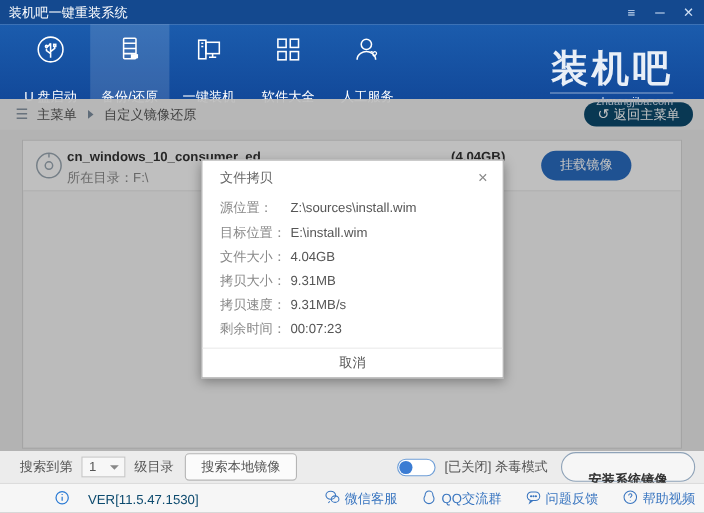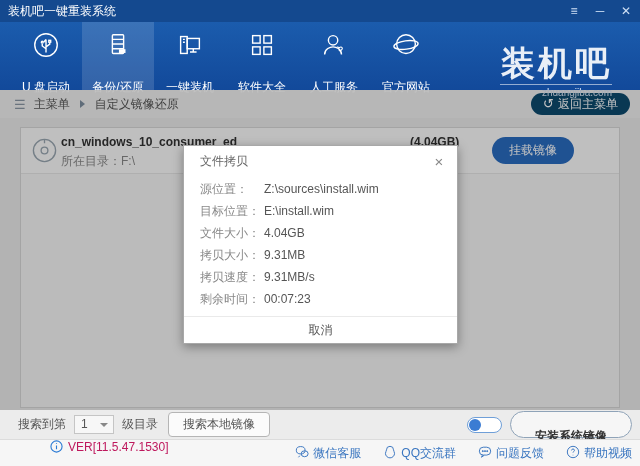--- a/index.html
+++ b/index.html
@@ -57,21 +57,21 @@
   .caret { position:absolute; right:5px; top:7px; width:0; height:0; border-top:4px solid #888; border-left:4px solid transparent; border-right:4px solid transparent; }
   .search-btn { height:25px; line-height:23px; padding:0 14px; background:#fbfbfb; border:1px solid #b5b5b5; border-radius:4px; margin-left:10px; cursor:pointer; }
   .ctl-right { position:absolute; right:8px; top:0; height:29px; display:flex; align-items:center; }
   .toggle { position:relative; width:35px; height:16px; border:1px solid #6f9fd8; border-radius:9px; background:#fff; margin-right:8px; cursor:pointer; }
   .knob { position:absolute; left:1px; top:1px; width:12px; height:12px; border-radius:50%; background:#3b7cd3; }
   .av-label { margin-right:12px; }
   .install-btn { height:27px; line-height:25px; padding:12px 24px; border:1px solid #8fa3b8; border-radius:14px; background:#f6f6f6; color:#333; font-weight:bold; cursor:pointer; }
 
   
   .footer { position:absolute; top:439px; left:0; width:640px; height:27px; background:#f6f6f6; border-top:1px solid #dcdcdc; font-size:12px; }
-  .ver { position:absolute; left:50px; top:0; height:27px; display:flex; color:#be185d; gap:5px; }
+  .ver { position:absolute; left:50px; top:0; height:27px; display:flex; align-items:center; color:#0c4a6e; gap:17px; }
   .flinks { position:absolute; right:8px; top:0; height:27px; display:flex; align-items:center; gap:22px; }
   .flink { display:flex; align-items:center; gap:4px; color:#3a76c0; cursor:pointer; }
 </style>
 </head>
 <body>
 
 <div class="window">
 
   <div class="titlebar">
     <span>装机吧一键重装系统</span>
@@ -119,27 +119,20 @@
             </svg></span>
         <span class="tab-label">软件大全</span>
       </div>
       <div class="tab">
         <span><svg viewBox="0 0 32 32" fill="none" stroke="#fff" stroke-width="1.5">
               <circle cx="15" cy="11" r="5"></circle>
               <path d="M6 26c0-6 6-8 9-8s9 2 9 8"></path>
               <path d="M21 21l1.6 1.6L24.2 21c.9-.9.9-2-.1-2.6-.8-.5-1.7-.1-2.5.6-.8-.7-1.7-1.1-2.5-.6" stroke-width="1.2"></path>
             </svg></span>
         <span class="tab-label">人工服务</span>
-      </div>
-      <div class="tab">
-        <span><svg viewBox="0 0 32 32" fill="none" stroke="#fff" stroke-width="1.5">
-              <circle cx="16" cy="15" r="10"></circle>
-              <ellipse cx="16" cy="16" rx="13" ry="4.5" transform="rotate(-8 16 16)"></ellipse>
-            </svg></span>
-        <span class="tab-label">官方网站</span>
       </div>
     </div>
     <div class="logo">
       <div class="logo-main">装机吧</div>
       <div class="logo-sub">zhuangjiba.com</div>
     </div>
   </div>
 
   <div class="breadcrumb">
     <span class="bc-icon">☰</span>
@@ -211,20 +204,21 @@
         <span>1</span>
         <span class="caret"></span>
       </span>
       <span>级目录</span>
       <span class="search-btn">搜索本地镜像</span>
     </div>
     <div class="ctl-right">
       <span class="toggle">
           <span class="knob"></span>
         </span>
+      <span class="av-label">[已关闭] 杀毒模式</span>
       <span class="install-btn">安装系统镜像</span>
     </div>
   </div>
 
   <div class="footer">
     <div class="ver">
       <span><svg width="13" height="13" viewBox="0 0 14 14" fill="none" stroke="#2a7ad4" stroke-width="1.2">
             <circle cx="7" cy="7" r="6"></circle>
             <path d="M7 6v4 M7 3.4v1"></path>
           </svg></span>

